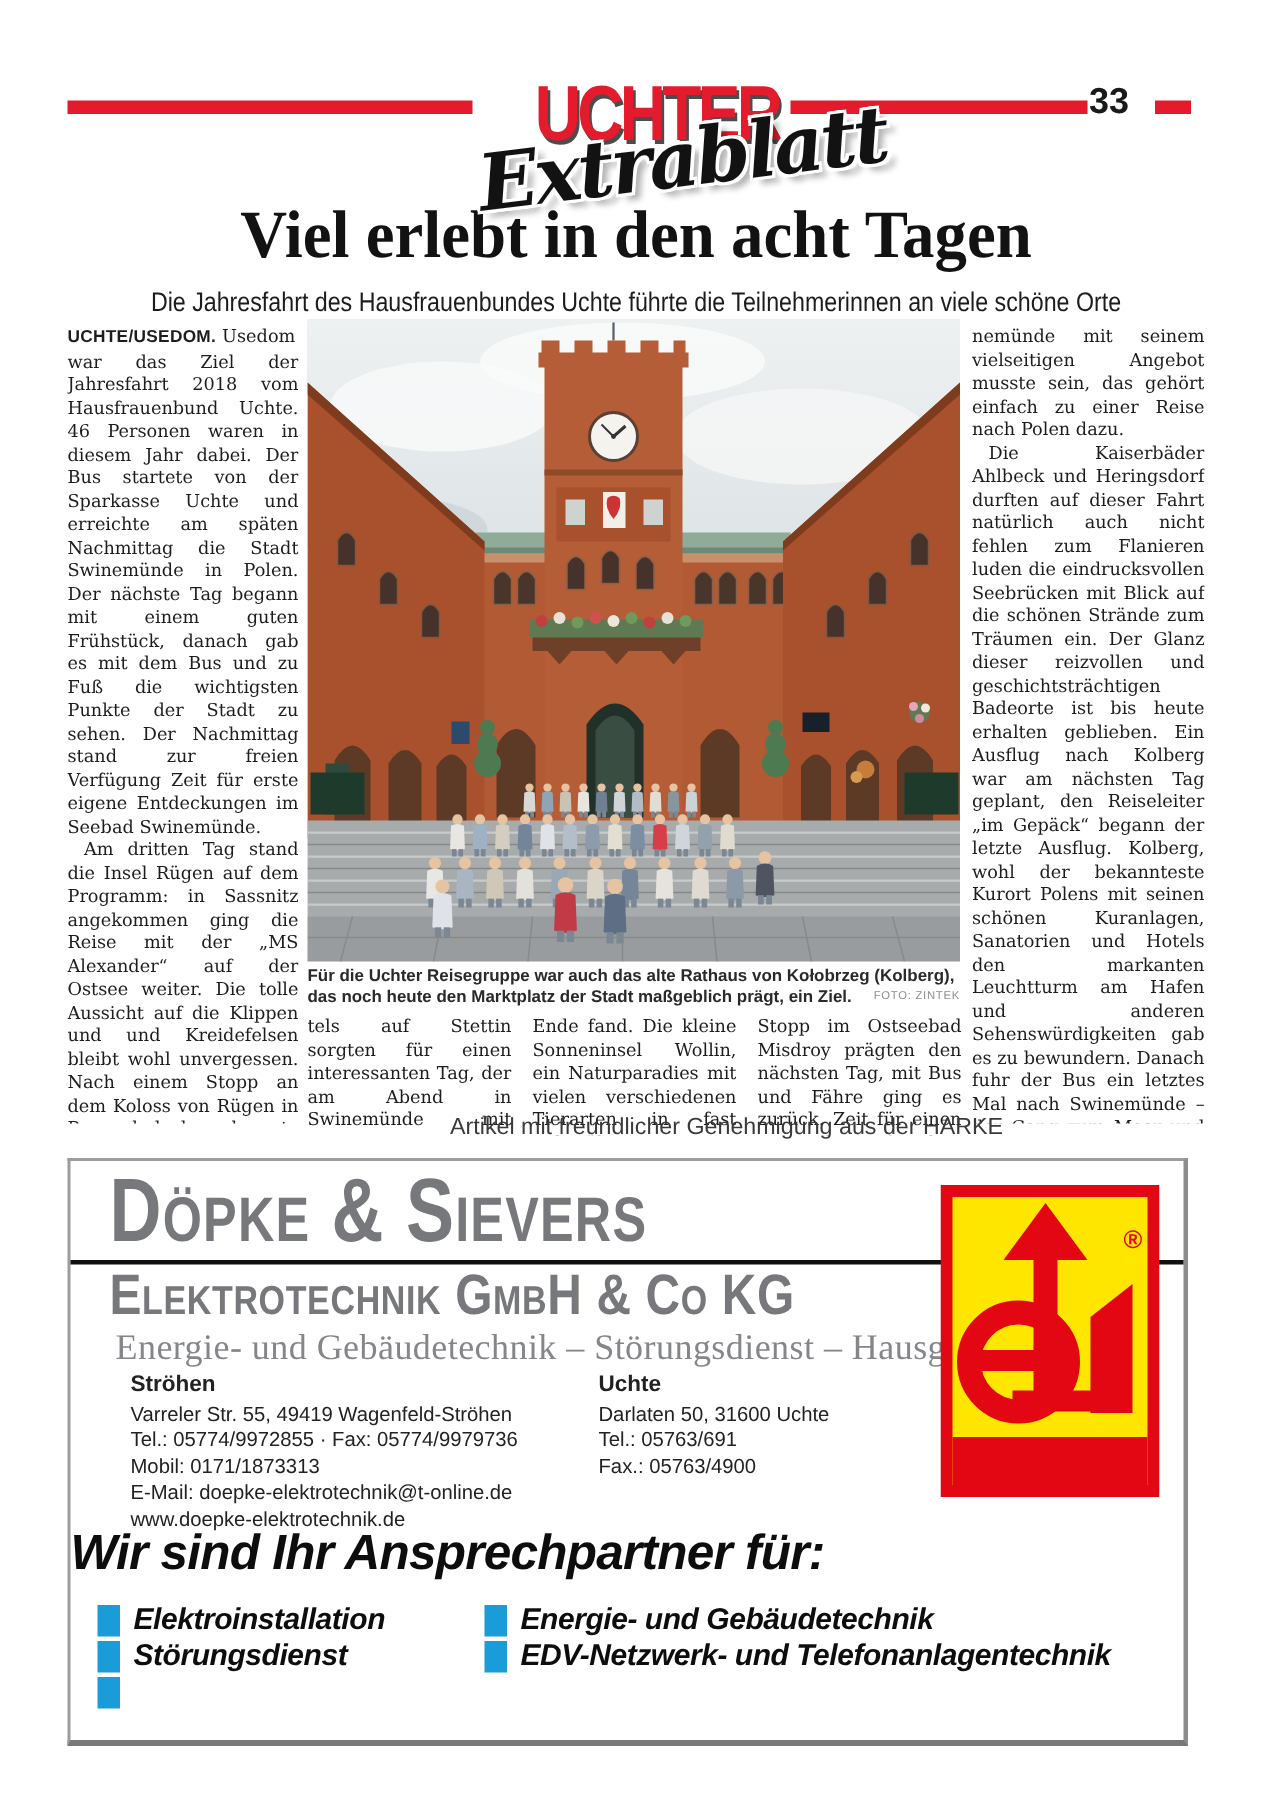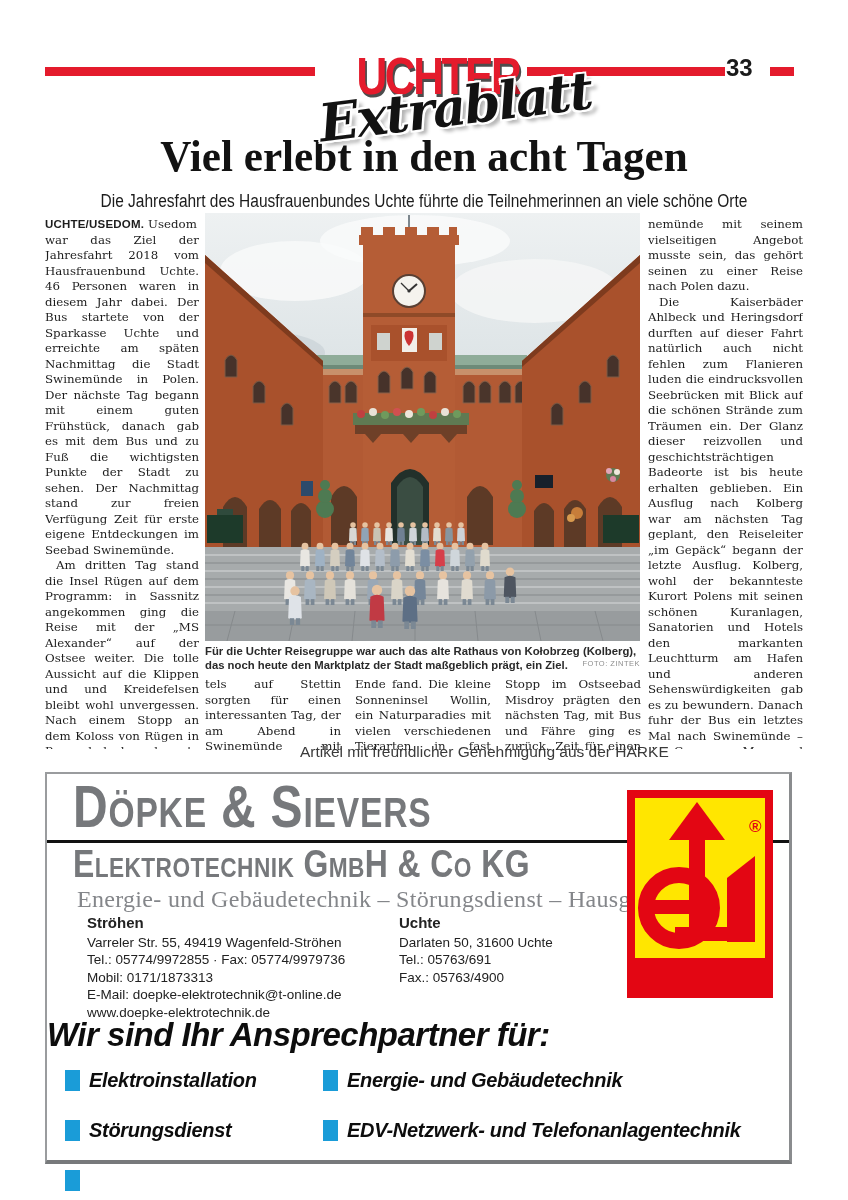--- a/index.html
+++ b/index.html
@@ -58,21 +58,21 @@
   .ad-tagline{position:absolute;left:30px;top:112px;font-family:"Liberation Serif",serif;
       font-size:24px;color:#84868a;letter-spacing:.3px;white-space:nowrap;}
   .contact{position:absolute;top:140px;font-size:13.5px;line-height:17.5px;color:#222;}
   .contact .c-title{font-weight:bold;font-size:15px;margin-bottom:2px;}
   .contact-1{left:40px;}
   .contact-2{left:352px;}
   .adlogo{position:absolute;left:580px;top:16px;width:146px;height:208px;z-index:2;}
   .slogan{position:absolute;left:0;top:242px;width:100%;
       font-weight:bold;font-style:italic;font-size:33px;color:#0d0d0d;letter-spacing:-.5px;}
   .services{position:absolute;left:18px;top:294px;display:grid;
-      grid-template-columns:258px auto;row-gap:26px;}
+      grid-template-columns:258px auto;row-gap:0;}
   .svc{display:flex;align-items:center;height:24px;}
   .svc .sq{width:15px;height:21px;background:#1a9cd8;margin-right:9px;flex:none;}
   .svc .lbl{font-weight:bold;font-style:italic;font-size:20px;color:#0d0d0d;
       letter-spacing:-.3px;white-space:nowrap;}
 </style>
 </head>
 <body>
 
 <div class="page">
 
@@ -285,21 +285,21 @@
     <span class="credit">FOTO: ZINTEK</span>
   </div>
 
   <div class="midcols bodytext">
     <div>tels auf Stettin sorgten für einen interessanten Tag, der am Abend in Swinemünde mit einem Gang zum Meer oder auf der Promenade sein</div>
     <div>Ende fand. Die kleine Sonneninsel Wollin, ein Naturparadies mit vielen verschiedenen Tierarten in fast unberührter Landschaft, dazu ein</div>
     <div>Stopp im Ostseebad Misdroy prägten den nächsten Tag, mit Bus und Fähre ging es zurück. Zeit für einen Bummel auf dem Polenmarkt in Swi-</div>
   </div>
 
   <div class="col-right bodytext">
-    <p>nemünde mit seinem vielseitigen Angebot musste sein, das gehört seinen zu einer Reise nach Polen dazu.</p>
+    <p>nemünde mit seinem vielseitigen Angebot musste sein, das gehört einfach zu einer Reise nach Polen dazu.</p>
     <p class="indent">Die Kaiserbäder Ahlbeck und Heringsdorf durften auf dieser Fahrt natürlich auch nicht fehlen zum Flanieren luden die eindrucksvollen Seebrücken mit Blick auf die schönen Strände zum Träumen ein. Der Glanz dieser reizvollen und geschichtsträchtigen Badeorte ist bis heute erhalten geblieben. Ein Ausflug nach Kolberg war am nächsten Tag geplant, den Reiseleiter „im Gepäck“ begann der letzte Ausflug. Kolberg, wohl der bekannteste Kurort Polens mit seinen schönen Kuranlagen, Sanatorien und Hotels den markanten Leuchtturm am Hafen und anderen Sehenswürdigkeiten gab es zu bewundern. Danach fuhr der Bus ein letztes Mal nach Swinemünde – der Gang zum Meer und zur Promenade waren an diesem Abend wieder ein erholsamer Tagesabschluss.</p>
 
   </div>
 
   <div class="harke">Artikel mit freundlicher Genehmigung aus der HARKE</div>
 
   <div class="ad">
     <div class="brand">Döpke &amp; Sievers</div>
     <div class="adrule"></div>
     <div class="brand-sub">Elektrotechnik GmbH &amp; Co KG</div>

